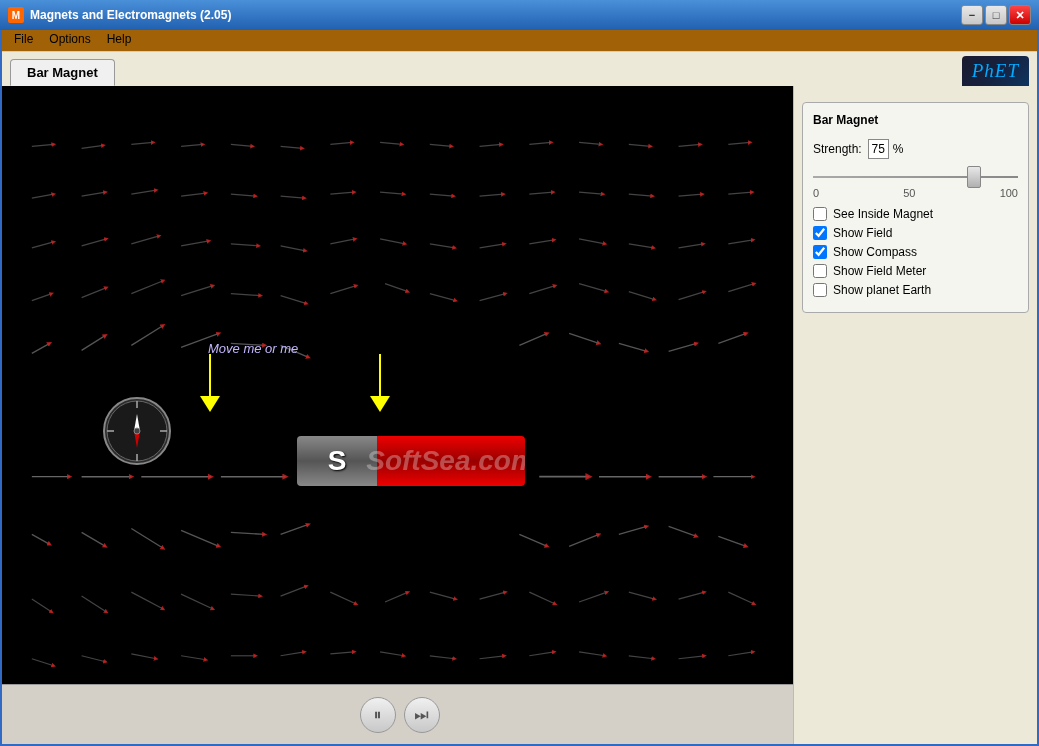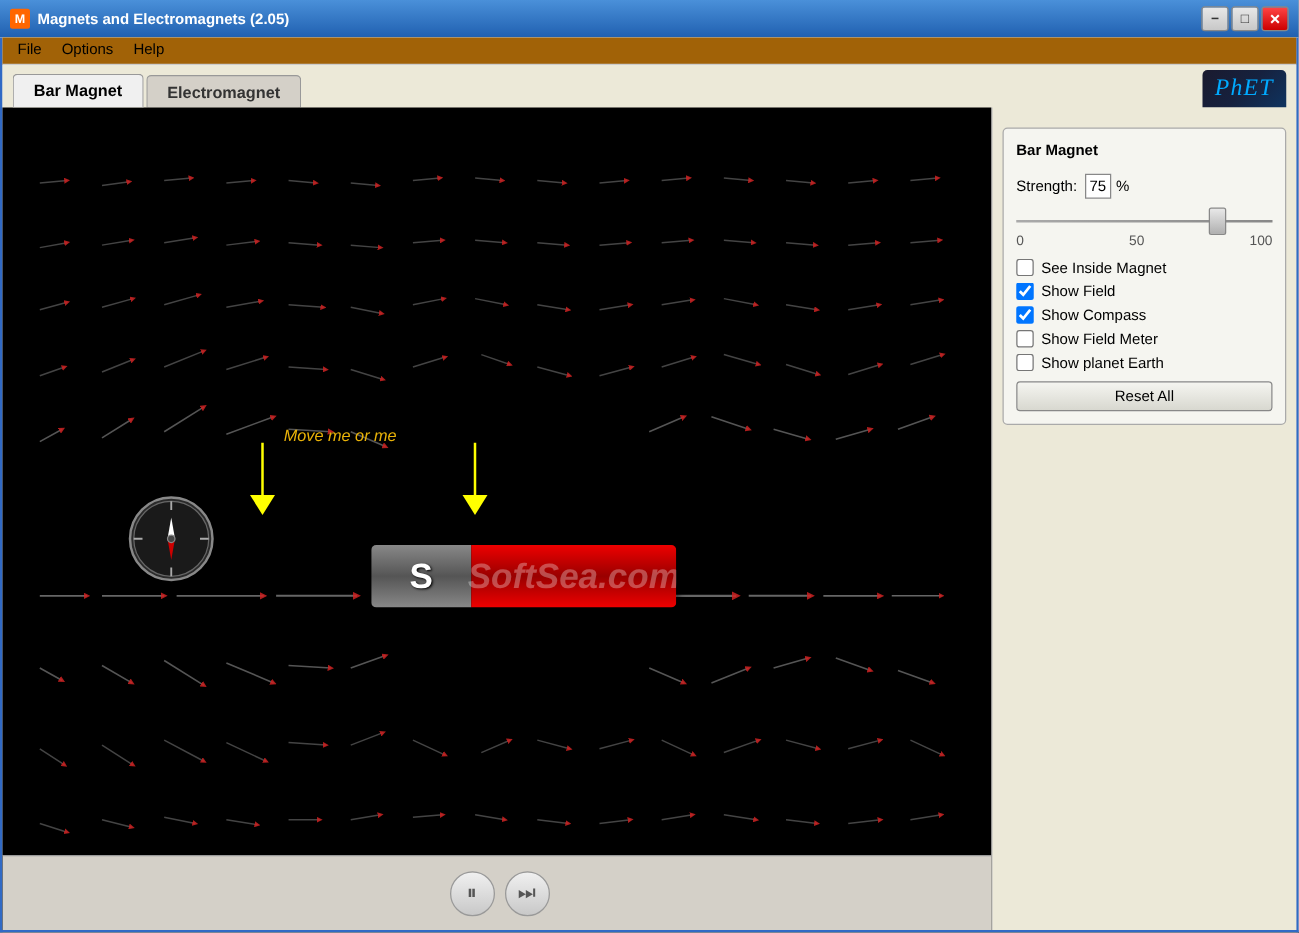--- a/index.html
+++ b/index.html
@@ -131,33 +131,33 @@
       background: linear-gradient(to bottom, #888, #555, #888);
       display: flex;
       align-items: center;
       justify-content: center;
       font-size: 28px;
       font-weight: bold;
       color: white;
       text-shadow: 1px 1px 2px #000;
     }
     .magnet-n {
-      width: 164px;
+      width: 148px;
       background: linear-gradient(to bottom, #e00, #900, #e00);
       display: flex;
       align-items: center;
       justify-content: center;
     }
 
     
     .move-label {
       position: absolute;
-      left: 225px;
+      left: 206px;
       top: 255px;
-      color: #eab308;
+      color: #c4b5fd;
       font-size: 13px;
       font-style: italic;
     }
     .arrow1 {
       position: absolute;
       left: 188px;
       top: 268px;
       width: 40px;
       height: 60px;
     }
@@ -348,21 +348,20 @@
 <div class="window-frame">
 
   <div class="menu-bar">
     <div class="menu-item">File</div>
     <div class="menu-item">Options</div>
     <div class="menu-item">Help</div>
   </div>
 
   <div class="tab-bar">
     <div class="tab active">Bar Magnet</div>
-    <div class="tab">Electromagnet</div>
 
     <div style="margin-left:auto; background:linear-gradient(135deg,#1a1a2e,#16213e,#0f3460); color:#00aaff; font-size:19px; font-weight:normal; font-style:italic; padding:4px 10px; border-radius:4px 4px 0 0; font-family:Georgia,serif; letter-spacing:1px;">PhET</div>
   </div>
 
   <div class="content-row">
 
     <div class="sim-wrapper">
 
       <svg class="field-canvas" viewBox="0 0 795 620" xmlns="http://www.w3.org/2000/svg">
         <defs>
@@ -602,19 +601,18 @@
         </div>
         <div class="checkbox-row">
           <input type="checkbox" id="cb-field-meter" style="">
           <label for="cb-field-meter">Show Field Meter</label>
         </div>
         <div class="checkbox-row">
           <input type="checkbox" id="cb-planet-earth" style="">
           <label for="cb-planet-earth">Show planet Earth</label>
         </div>
 
-        <div class="reset-btn">Reset All</div>
       </div>
 
     </div>
 
   </div>
 </div>
 
 </body></html>

